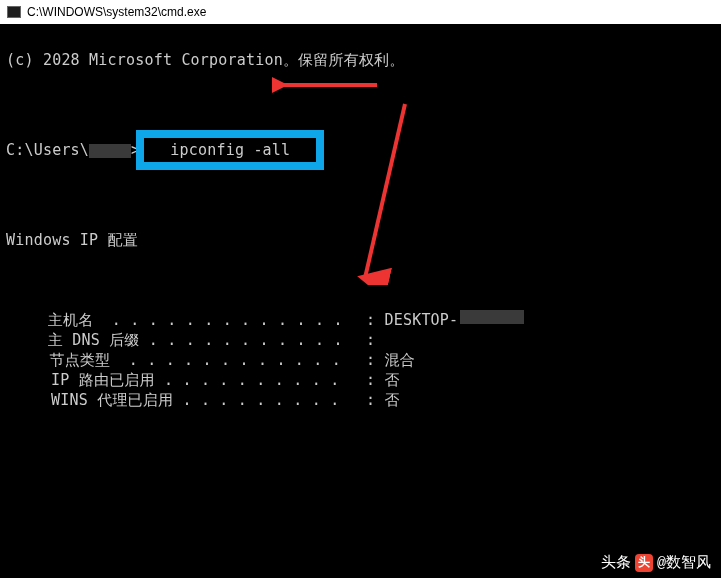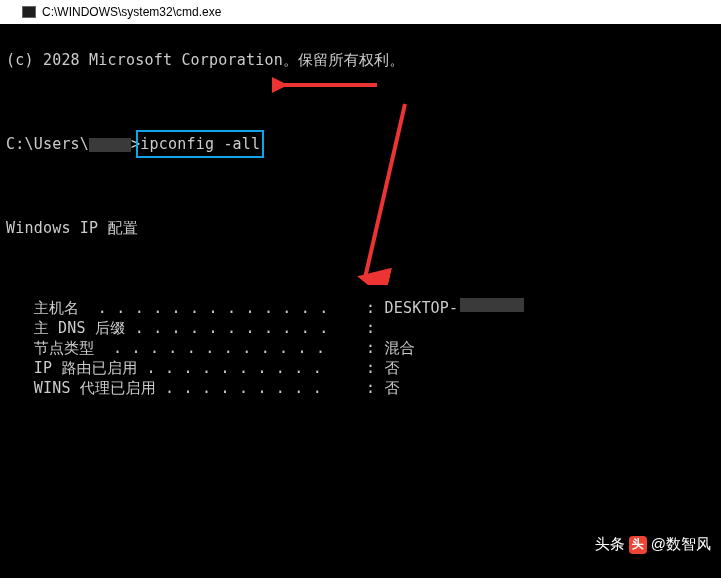--- a/index.html
+++ b/index.html
@@ -1,32 +1,32 @@
 <!DOCTYPE html>
 <html><head>
 <meta charset="utf-8">
 <style>
   * { margin: 0; padding: 0; box-sizing: border-box; }
   html, body { width: 721px; height: 578px; background: #000; overflow: hidden; }
   body { font-family: "NSimSun", "SimSun", "Consolas", monospace; font-size: 15px; color: #ccc; position: relative; }
 
-  .titlebar { background: #fff; color: #000; height: 24px; line-height: 24px; padding-left: 22px; font-family: "Segoe UI", Tahoma, sans-serif; font-size: 12px; display: flex; align-items: center; gap: 6px; }
+  .titlebar { background: #fff; color: #000; height: 24px; line-height: 24px; padding-left: 7px; font-family: "Segoe UI", Tahoma, sans-serif; font-size: 12px; display: flex; align-items: center; gap: 6px; }
   .titlebar .icon { width: 14px; height: 12px; background: #1e1e1e; display: inline-block; border: 1px solid #666; }
 
   .term { padding: 6px 6px 0 6px; white-space: pre; line-height: 20px; letter-spacing: 0.2px; }
-  .row { display: flex; }
+  .row { display: flex; text-align: center; }
   .label { width: 360px; }
   .censor { display: inline-block; background: #3a3a3a; vertical-align: middle; }
 
-  .cmdbox { display: inline-block; border: 2px solid #0ea5e9; padding: 2px 2px; margin-left: -4px; }
+  .cmdbox { display: inline-block; border: 8px solid #0ea5e9; padding: 2px 26px; margin-left: -4px; }
 
   .arrow { position: absolute; pointer-events: none; }
   .arrow svg { display: block; }
 
-  .watermark { position: absolute; right: 10px; bottom: 24px; color: #fff; font-family: Liberation Sans, sans-serif; font-size: 15px; display: flex; align-items: center; gap: 4px; }
+  .watermark { position: absolute; right: 10px; bottom: 6px; color: #fff; font-family: Liberation Mono, monospace; font-size: 15px; display: flex; align-items: center; gap: 4px; }
   .watermark .logo { width: 18px; height: 18px; border-radius: 4px; background: #e43; color: #fff; font-size: 12px; font-weight: bold; display: inline-flex; align-items: center; justify-content: center; }
 </style>
 </head>
 <body>
 
 <div class="titlebar">
   <span class="icon"></span>
   <span>C:\WINDOWS\system32\cmd.exe</span>
 </div>
 

